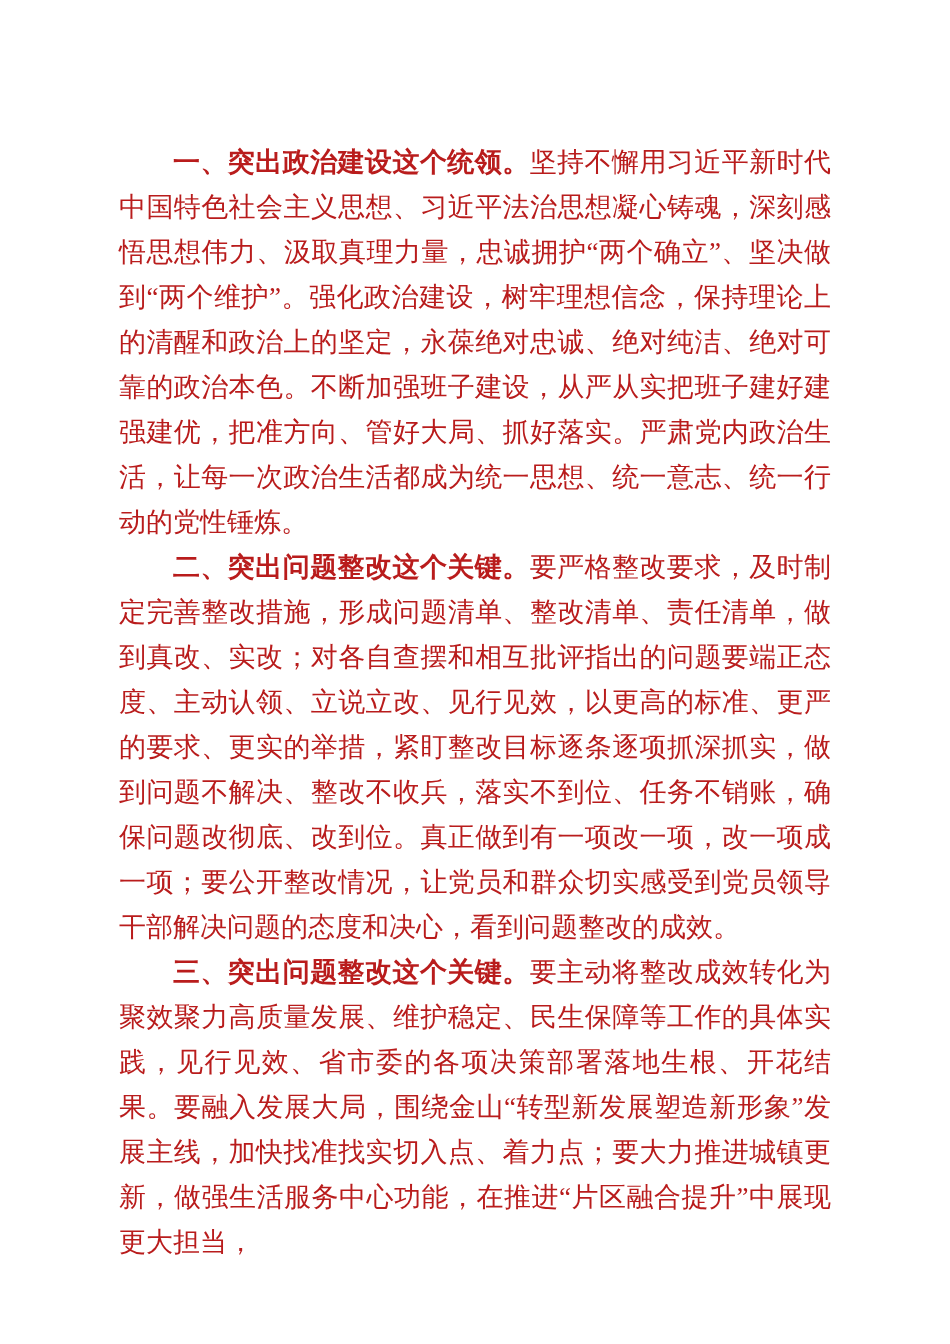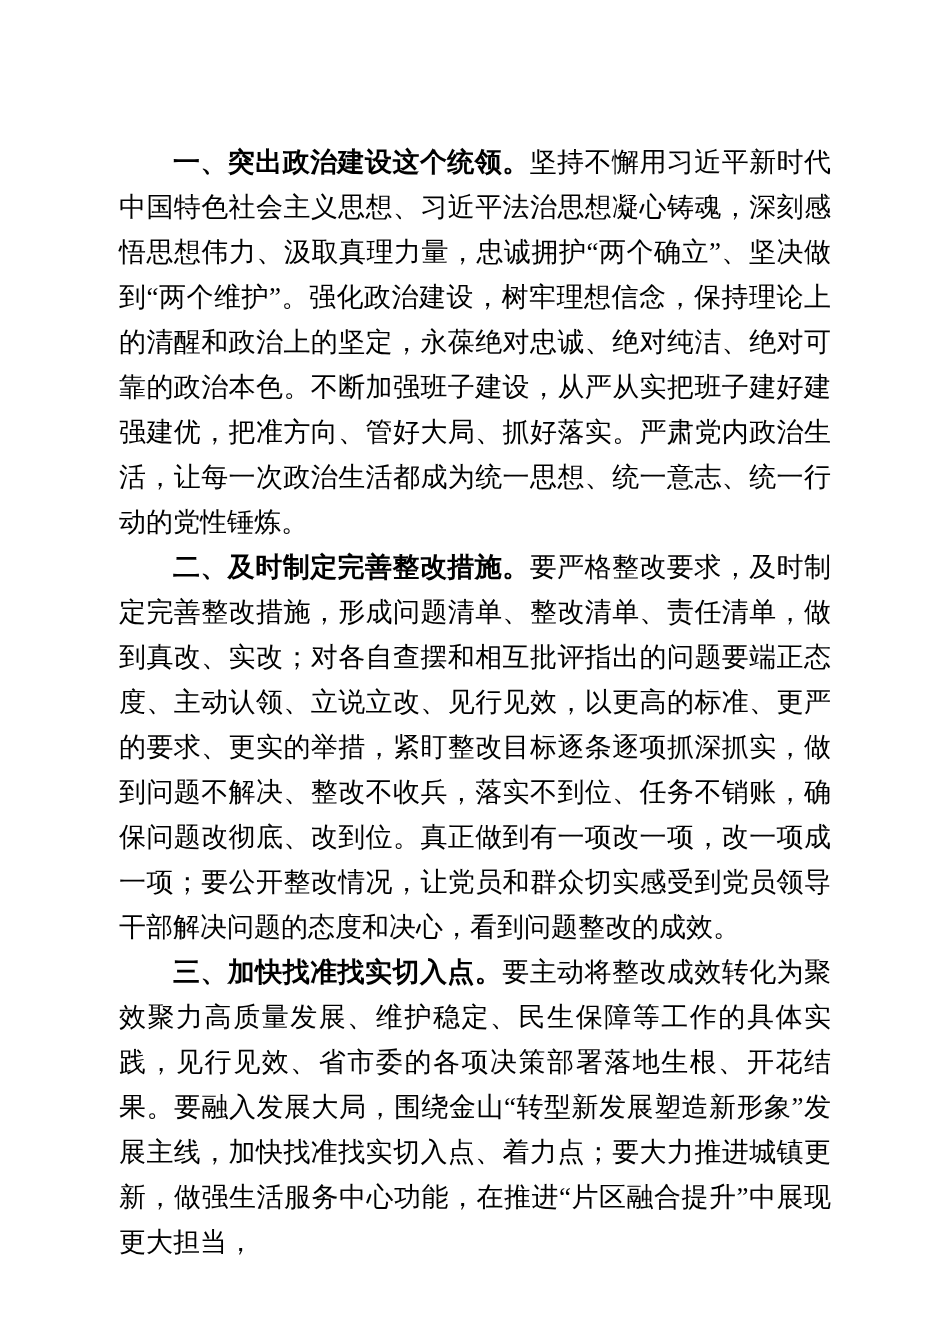--- a/index.html
+++ b/index.html
@@ -11,21 +11,21 @@
     position: relative;
     width: 950px;
     height: 1344px;
     box-sizing: border-box;
     background: #ffffff;
     padding: 140px 119px 0 119px;
     overflow: hidden;
     font-family: "Liberation Serif", "DejaVu Serif", serif;
     font-size: 27px;
     line-height: 45px;
-    color: #000000;
+    color: #b91c1c;
   }
   .para {
     margin: 0;
     padding: 0;
     text-indent: 2em;
     text-align: justify;
     text-justify: inter-character;
     word-break: break-all;
   }
   .para-heading {
@@ -35,17 +35,17 @@
     font-weight: normal;
   }
 </style>
 </head>
 <body>
 
 <div class="page">
 
   <p class="para"><span class="para-heading">一、突出政治建设这个统领。</span><span class="para-body">坚持不懈用习近平新时代中国特色社会主义思想、习近平法治思想凝心铸魂，深刻感悟思想伟力、汲取真理力量，忠诚拥护“两个确立”、坚决做到“两个维护”。强化政治建设，树牢理想信念，保持理论上的清醒和政治上的坚定，永葆绝对忠诚、绝对纯洁、绝对可靠的政治本色。不断加强班子建设，从严从实把班子建好建强建优，把准方向、管好大局、抓好落实。严肃党内政治生活，让每一次政治生活都成为统一思想、统一意志、统一行动的党性锤炼。</span></p>
 
-  <p class="para"><span class="para-heading">二、及时制定完善整改措施。</span><span class="para-body">要严格整改要求，及时制定完善整改措施，形成问题清单、整改清单、责任清单，做到真改、实改；对各自查摆和相互批评指出的问题要端正态度、主动认领、立说立改、见行见效，以更高的标准、更严的要求、更实的举措，紧盯整改目标逐条逐项抓深抓实，做到问题不解决、整改不收兵，落实不到位、任务不销账，确保问题改彻底、改到位。真正做到有一项改一项，改一项成一项；要公开整改情况，让党员和群众切实感受到党员领导干部解决问题的态度和决心，看到问题整改的成效。</span></p>
+  <p class="para"><span class="para-heading">二、突出问题整改这个关键。</span><span class="para-body">要严格整改要求，及时制定完善整改措施，形成问题清单、整改清单、责任清单，做到真改、实改；对各自查摆和相互批评指出的问题要端正态度、主动认领、立说立改、见行见效，以更高的标准、更严的要求、更实的举措，紧盯整改目标逐条逐项抓深抓实，做到问题不解决、整改不收兵，落实不到位、任务不销账，确保问题改彻底、改到位。真正做到有一项改一项，改一项成一项；要公开整改情况，让党员和群众切实感受到党员领导干部解决问题的态度和决心，看到问题整改的成效。</span></p>
 
-  <p class="para"><span class="para-heading">三、加快找准找实切入点。</span><span class="para-body">要主动将整改成效转化为聚效聚力高质量发展、维护稳定、民生保障等工作的具体实践，见行见效、省市委的各项决策部署落地生根、开花结果。要融入发展大局，围绕金山“转型新发展塑造新形象”发展主线，加快找准找实切入点、着力点；要大力推进城镇更新，做强生活服务中心功能，在推进“片区融合提升”中展现更大担当，</span></p>
+  <p class="para"><span class="para-heading">三、突出问题整改这个关键。</span><span class="para-body">要主动将整改成效转化为聚效聚力高质量发展、维护稳定、民生保障等工作的具体实践，见行见效、省市委的各项决策部署落地生根、开花结果。要融入发展大局，围绕金山“转型新发展塑造新形象”发展主线，加快找准找实切入点、着力点；要大力推进城镇更新，做强生活服务中心功能，在推进“片区融合提升”中展现更大担当，</span></p>
 
 </div>
 
 </body></html>

